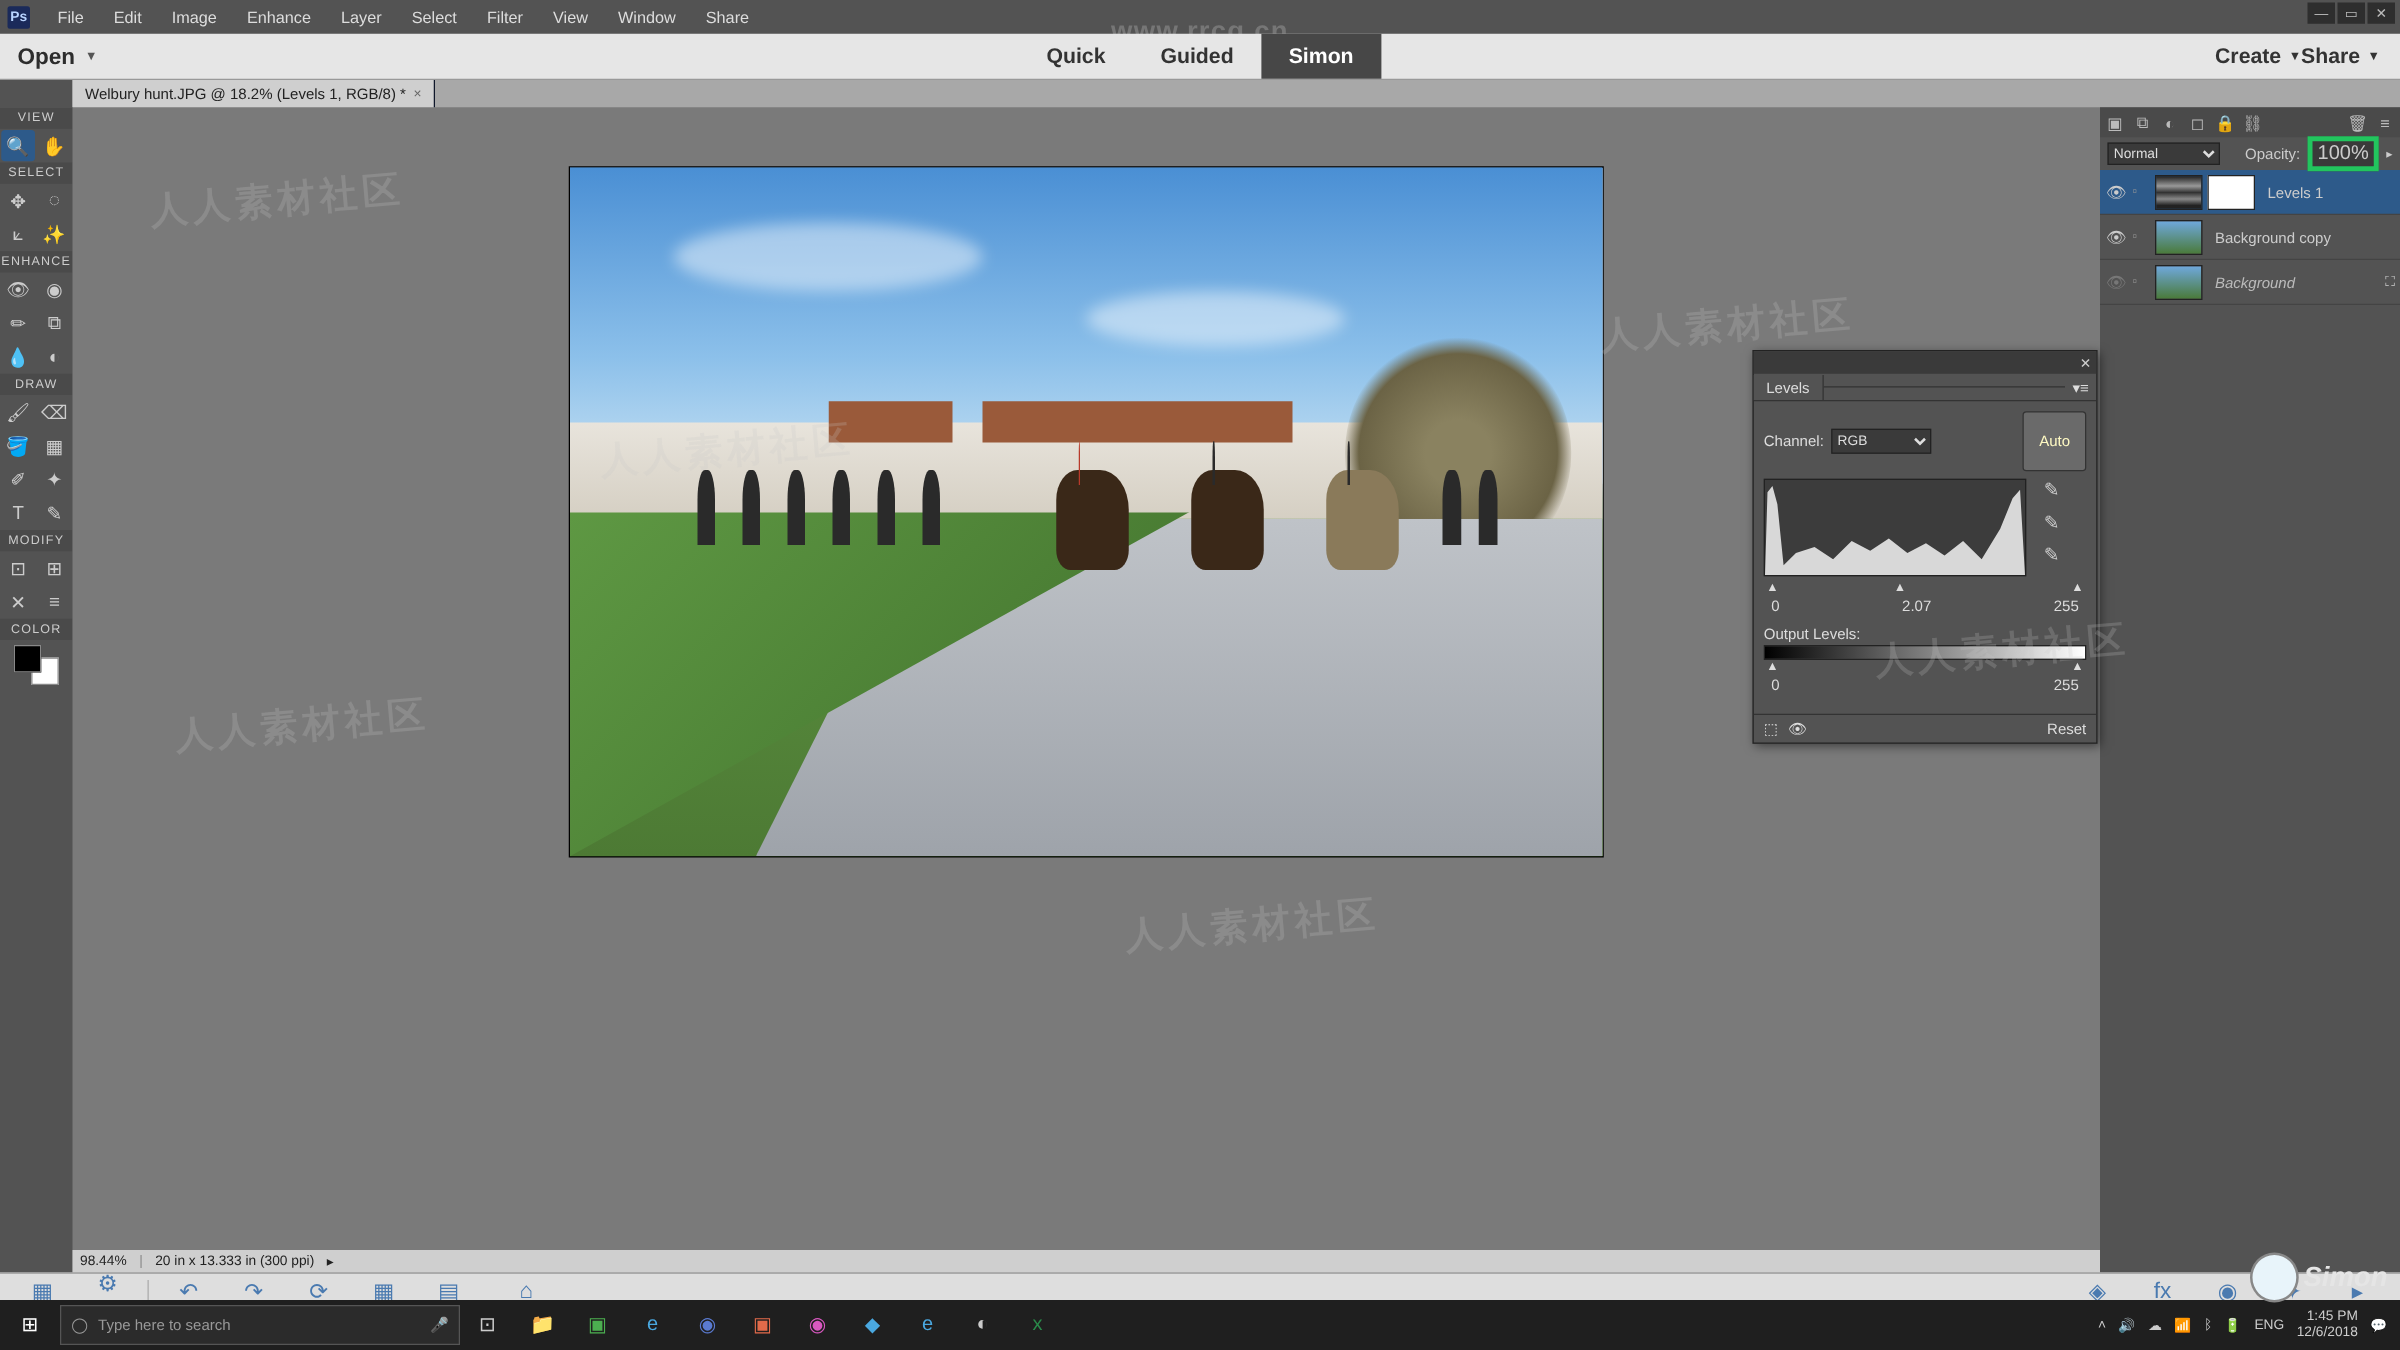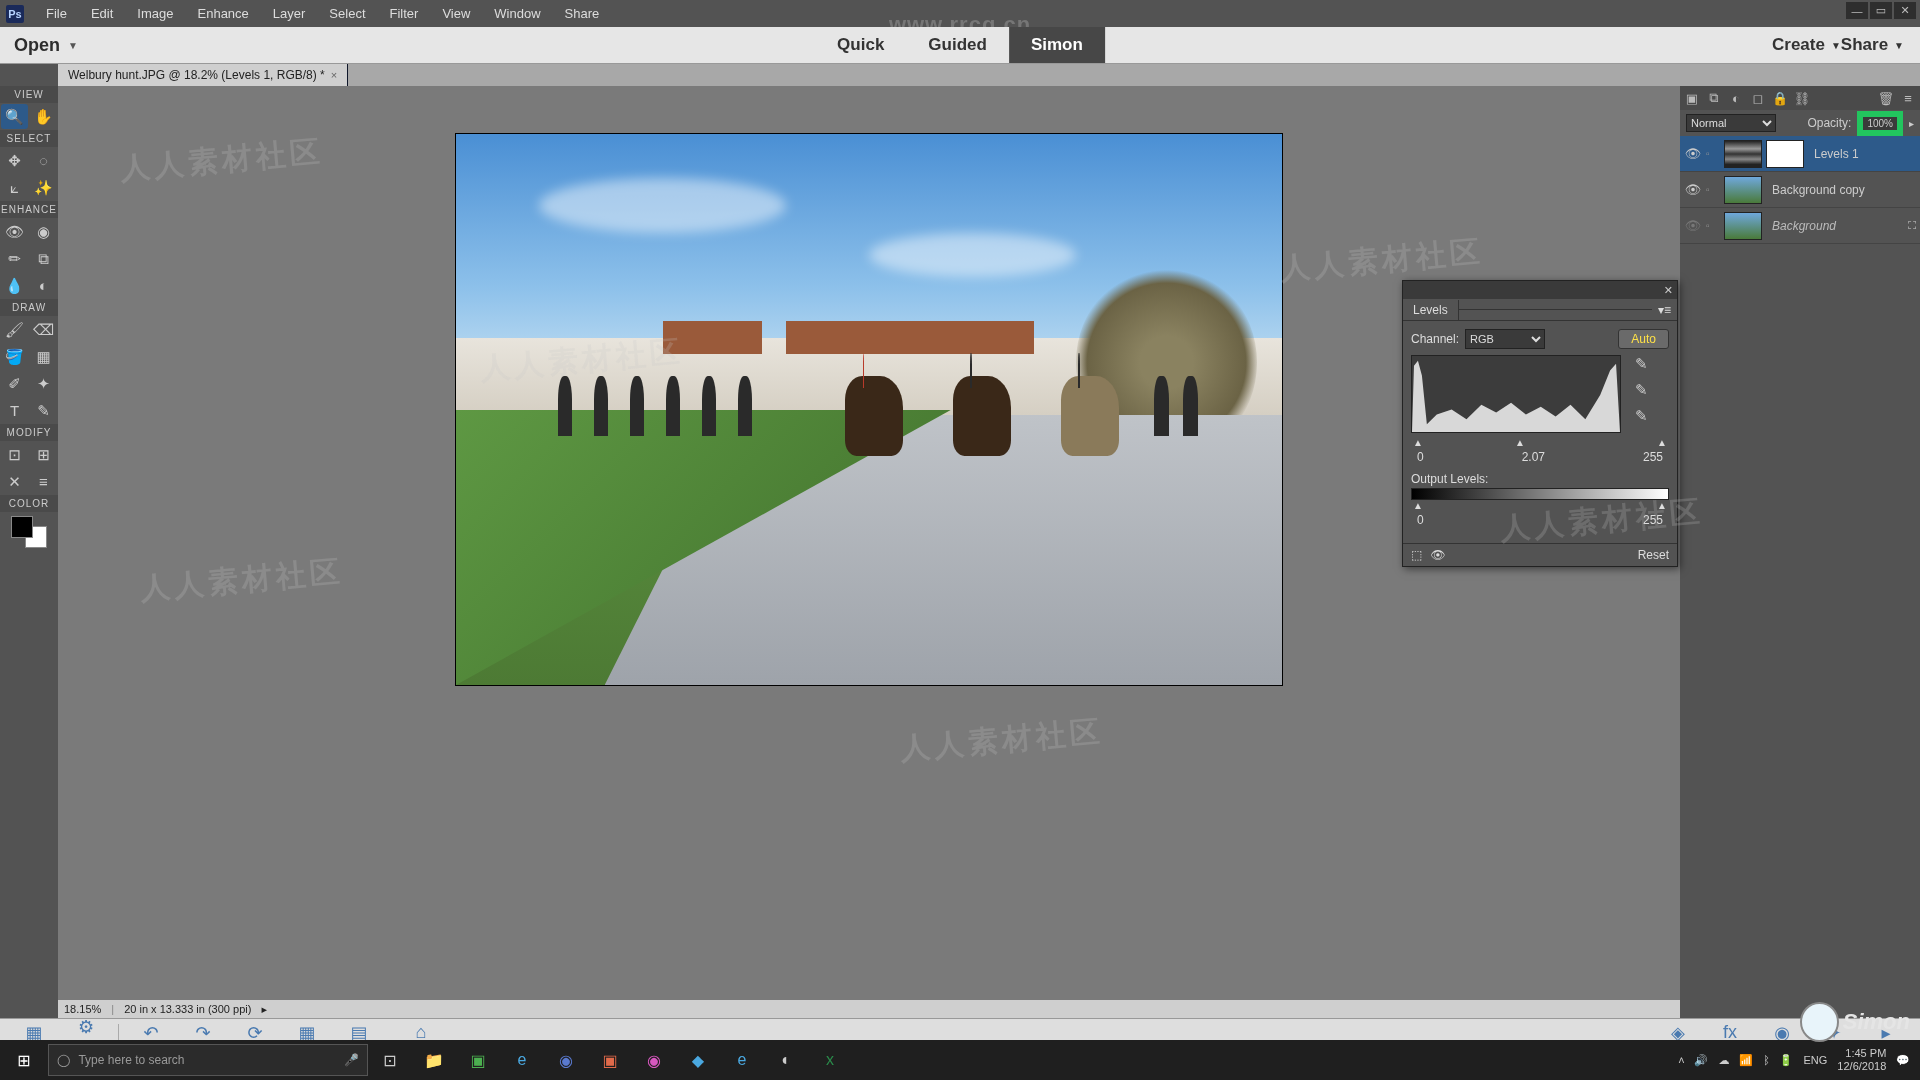--- a/index.html
+++ b/index.html
@@ -61,40 +61,40 @@
 .swatch .fg{position:absolute;top:0;left:0;width:22px;height:22px;background:#000;border:1px solid #888;}
 .swatch .bg{position:absolute;bottom:0;right:0;width:22px;height:22px;background:#fff;border:1px solid #888;}
 
 
 .layers-panel { position:absolute; top:86px; right:0; width:240px; bottom:62px; background:#535353; color:#ccc; font-size:12px;}
 .lp-toolbar{height:24px;background:#4a4a4a;display:flex;align-items:center;padding:0 4px;gap:6px;}
 .lp-toolbar .ico{width:16px;height:16px;color:#bbb;font-size:13px;display:flex;align-items:center;justify-content:center;}
 .lp-toolbar .spacer{flex:1;}
 .lp-opts{height:26px;display:flex;align-items:center;padding:0 6px;gap:6px;background:#535353;}
 .lp-opts select{background:#3a3a3a;color:#ddd;border:1px solid #222;font-size:11px;height:18px;width:90px;}
-.lp-opts .opv{background:#3a3a3a;border:6px solid #22c55e;padding:1px 4px;font-size:10px;}
+.lp-opts .opv{background:#3a3a3a;border:4px solid #22c55e;padding:1px 4px;font-size:16px;}
 .layer-row{height:36px;display:flex;align-items:center;padding:0 4px;gap:4px;border-bottom:1px solid #444;}
 .layer-row.active{background:#2d5a8a;}
 .layer-row .eye{width:18px;text-align:center;font-size:13px;}
 .layer-row .lock{width:14px;font-size:10px;color:#999;}
 .layer-row .thumb{width:38px;height:28px;background:#888;border:1px solid #222;}
 .layer-row .mask{width:38px;height:28px;background:#fff;border:1px solid #222;}
 .layer-row .lname{margin-left:6px;font-size:12px;}
 .layer-row .lname.italic{font-style:italic;color:#bbb;}
 
 
 .levels-panel { position:absolute; top:280px; right:242px; width:276px; background:#535353; border:1px solid #222; box-shadow:2px 2px 8px rgba(0,0,0,0.5); color:#ddd; font-size:12px;}
 .levels-panel .titlebar{height:18px;background:#3a3a3a;display:flex;align-items:center;justify-content:flex-end;padding:0 4px;}
 .levels-panel .titlebar .x{font-size:11px;color:#ccc;}
 .levels-panel .tabhdr{height:22px;display:flex;align-items:center;border-bottom:1px solid #333;}
 .levels-panel .tabhdr .t{padding:3px 10px;background:#535353;border-right:1px solid #333;}
 .levels-panel .body{padding:8px;}
 .levels-panel .row{display:flex;align-items:center;gap:6px;margin-bottom:6px;}
 .levels-panel select{background:#3a3a3a;color:#ddd;border:1px solid #222;font-size:11px;height:20px;width:80px;}
-.levels-panel .autobtn{background:#6a6a6a;border:1px solid #333;padding:2px 12px;font-size:12px;color:#fde047;border-radius:3px;}
+.levels-panel .autobtn{background:#6a6a6a;border:1px solid #333;padding:16px 12px;font-size:12px;color:#fef9c3;border-radius:3px;}
 .histo{width:210px;height:78px;background:#3c3c3c;border:1px solid #222;position:relative;overflow:hidden;}
 .histo svg{width:100%;height:100%;}
 .pickers{display:flex;flex-direction:column;gap:8px;margin-left:8px;}
 .pickers .p{width:18px;height:18px;font-size:15px;color:#ccc;}
 .slider-tri{display:flex;justify-content:space-between;font-size:10px;padding:0 2px;margin-top:-2px;}
 .vals{display:flex;justify-content:space-between;padding:2px 6px;font-size:12px;margin-bottom:6px;}
 .outgrad{height:12px;background:linear-gradient(to right,#000,#fff);border:1px solid #222;margin:2px 0;}
 .lp-foot{display:flex;align-items:center;padding:4px 8px;border-top:1px solid #333;}
 .lp-foot .ico{margin-right:8px;font-size:12px;}
 .lp-foot .reset{margin-left:auto;color:#ddd;}
@@ -262,21 +262,21 @@
         <div class="person" style="left:15%;"></div>
           <div class="person" style="left:20%;"></div>
         <div class="person" style="left:25%;"></div>
           <div class="person" style="left:30%;"></div>
         <div class="person" style="left:88%;"></div>
           <div class="person" style="left:92%;"></div>
       </div>
     </div>
   </div>
   <div class="statusbar">
-    <span>18.15%</span>
+    <span>98.44%</span>
     <span class="sep">|</span>
     <span>20 in x 13.333 in (300 ppi)</span>
     <span>▸</span>
   </div>
 </div>
 
 <div class="layers-panel">
   <div class="lp-toolbar">
     <span class="ico">▣</span>
     <span class="ico">⧉</span>

